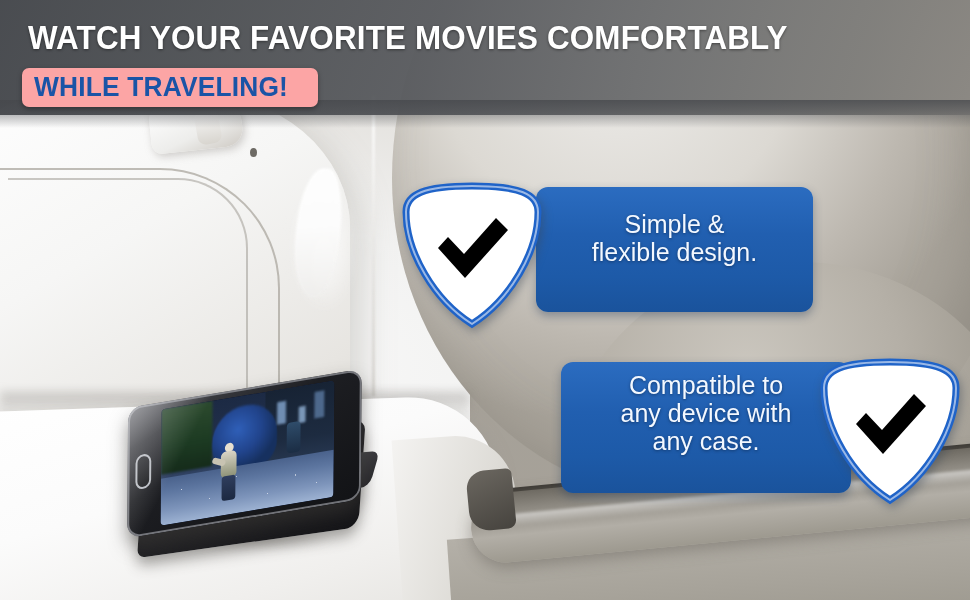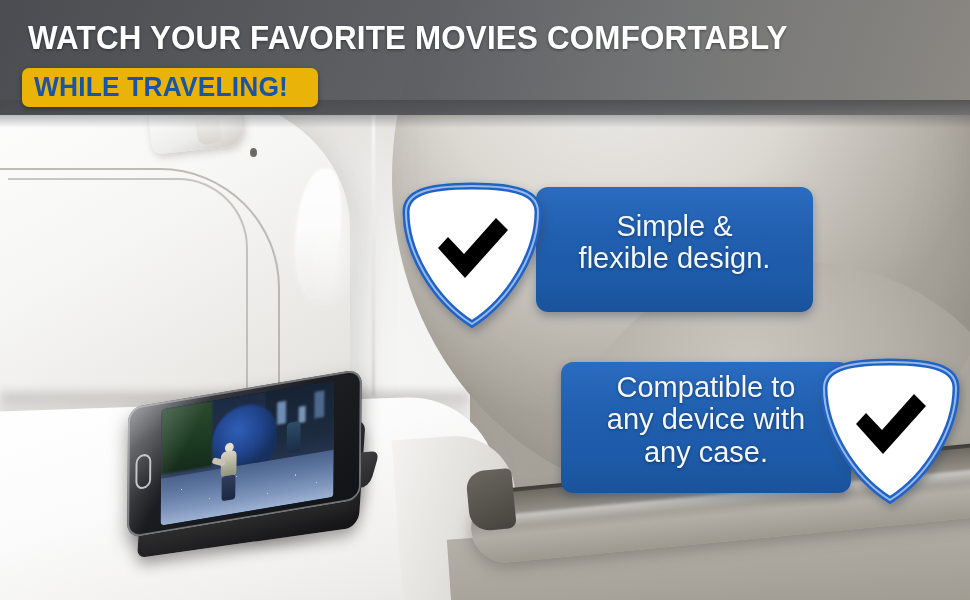--- a/index.html
+++ b/index.html
@@ -324,21 +324,21 @@
     letter-spacing:.2px;
     transform: scaleX(.95);
     transform-origin:left center;
     white-space:nowrap;
     text-shadow: 0 1px 3px rgba(0,0,0,.45);
   }
 
   .subbadge {
     position:absolute; left:22px; top:68px;
     padding:5px 14px 6px 12px;
-    background:#eab308;
+    background:#fca5a5;
     border-radius:7px;
     box-shadow: 0 2px 5px rgba(0,0,0,.35);
   }
   .subbadge-text {
     color:#1a54a6;
     font-size:28px;
     font-weight:700;
     line-height:1;
     letter-spacing:.2px;
     transform: scaleX(.94);
@@ -351,21 +351,21 @@
   .callout { position:absolute; }
 
   .cbox {
     position:absolute;
     background: linear-gradient(180deg,#2b6cc0 0%,#215fb0 38%,#1d5aa8 72%,#1a539c 100%);
     border-radius:12px;
     box-shadow: 0 4px 10px rgba(40,60,90,.40);
   }
   .ctext {
     color:#f3f8ff;
-    font-size:29px;
+    font-size:25px;
     line-height:1.12;
     font-weight:400;
     text-align:center;
     text-shadow: 0 1px 3px rgba(10,30,60,.55);
     white-space:pre-line;
   }
 
   
   .shield {
     position:absolute;

